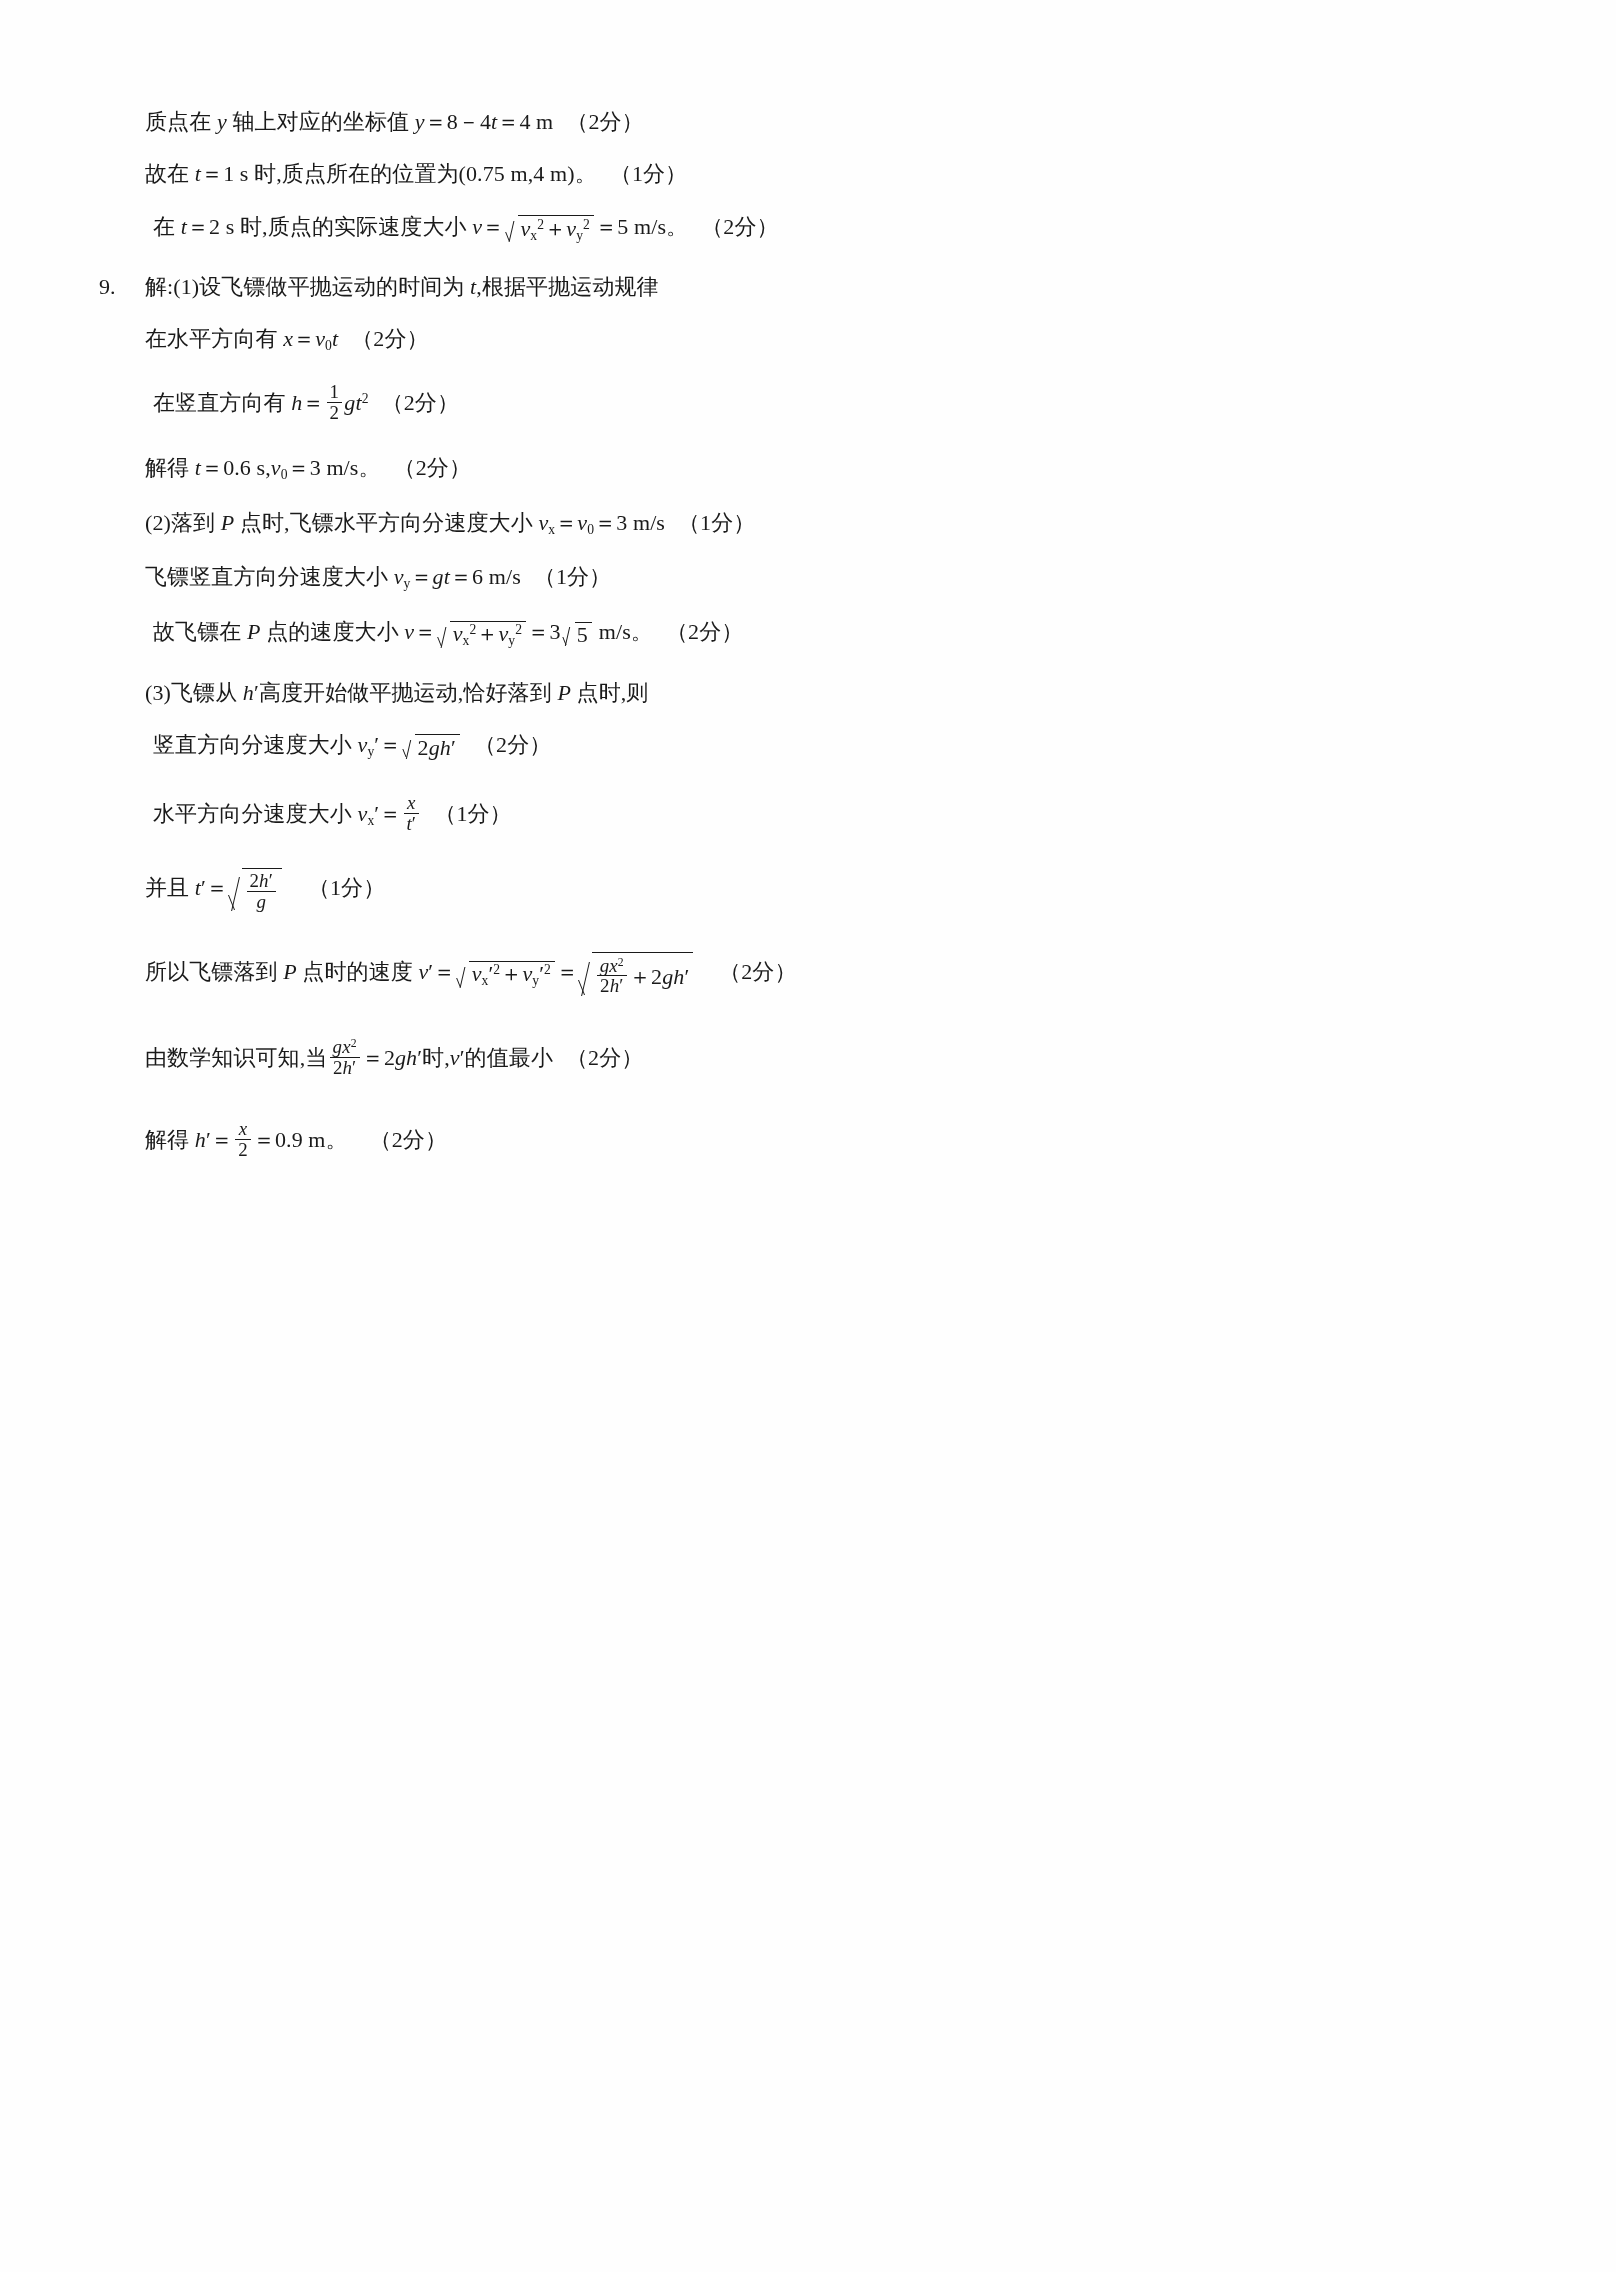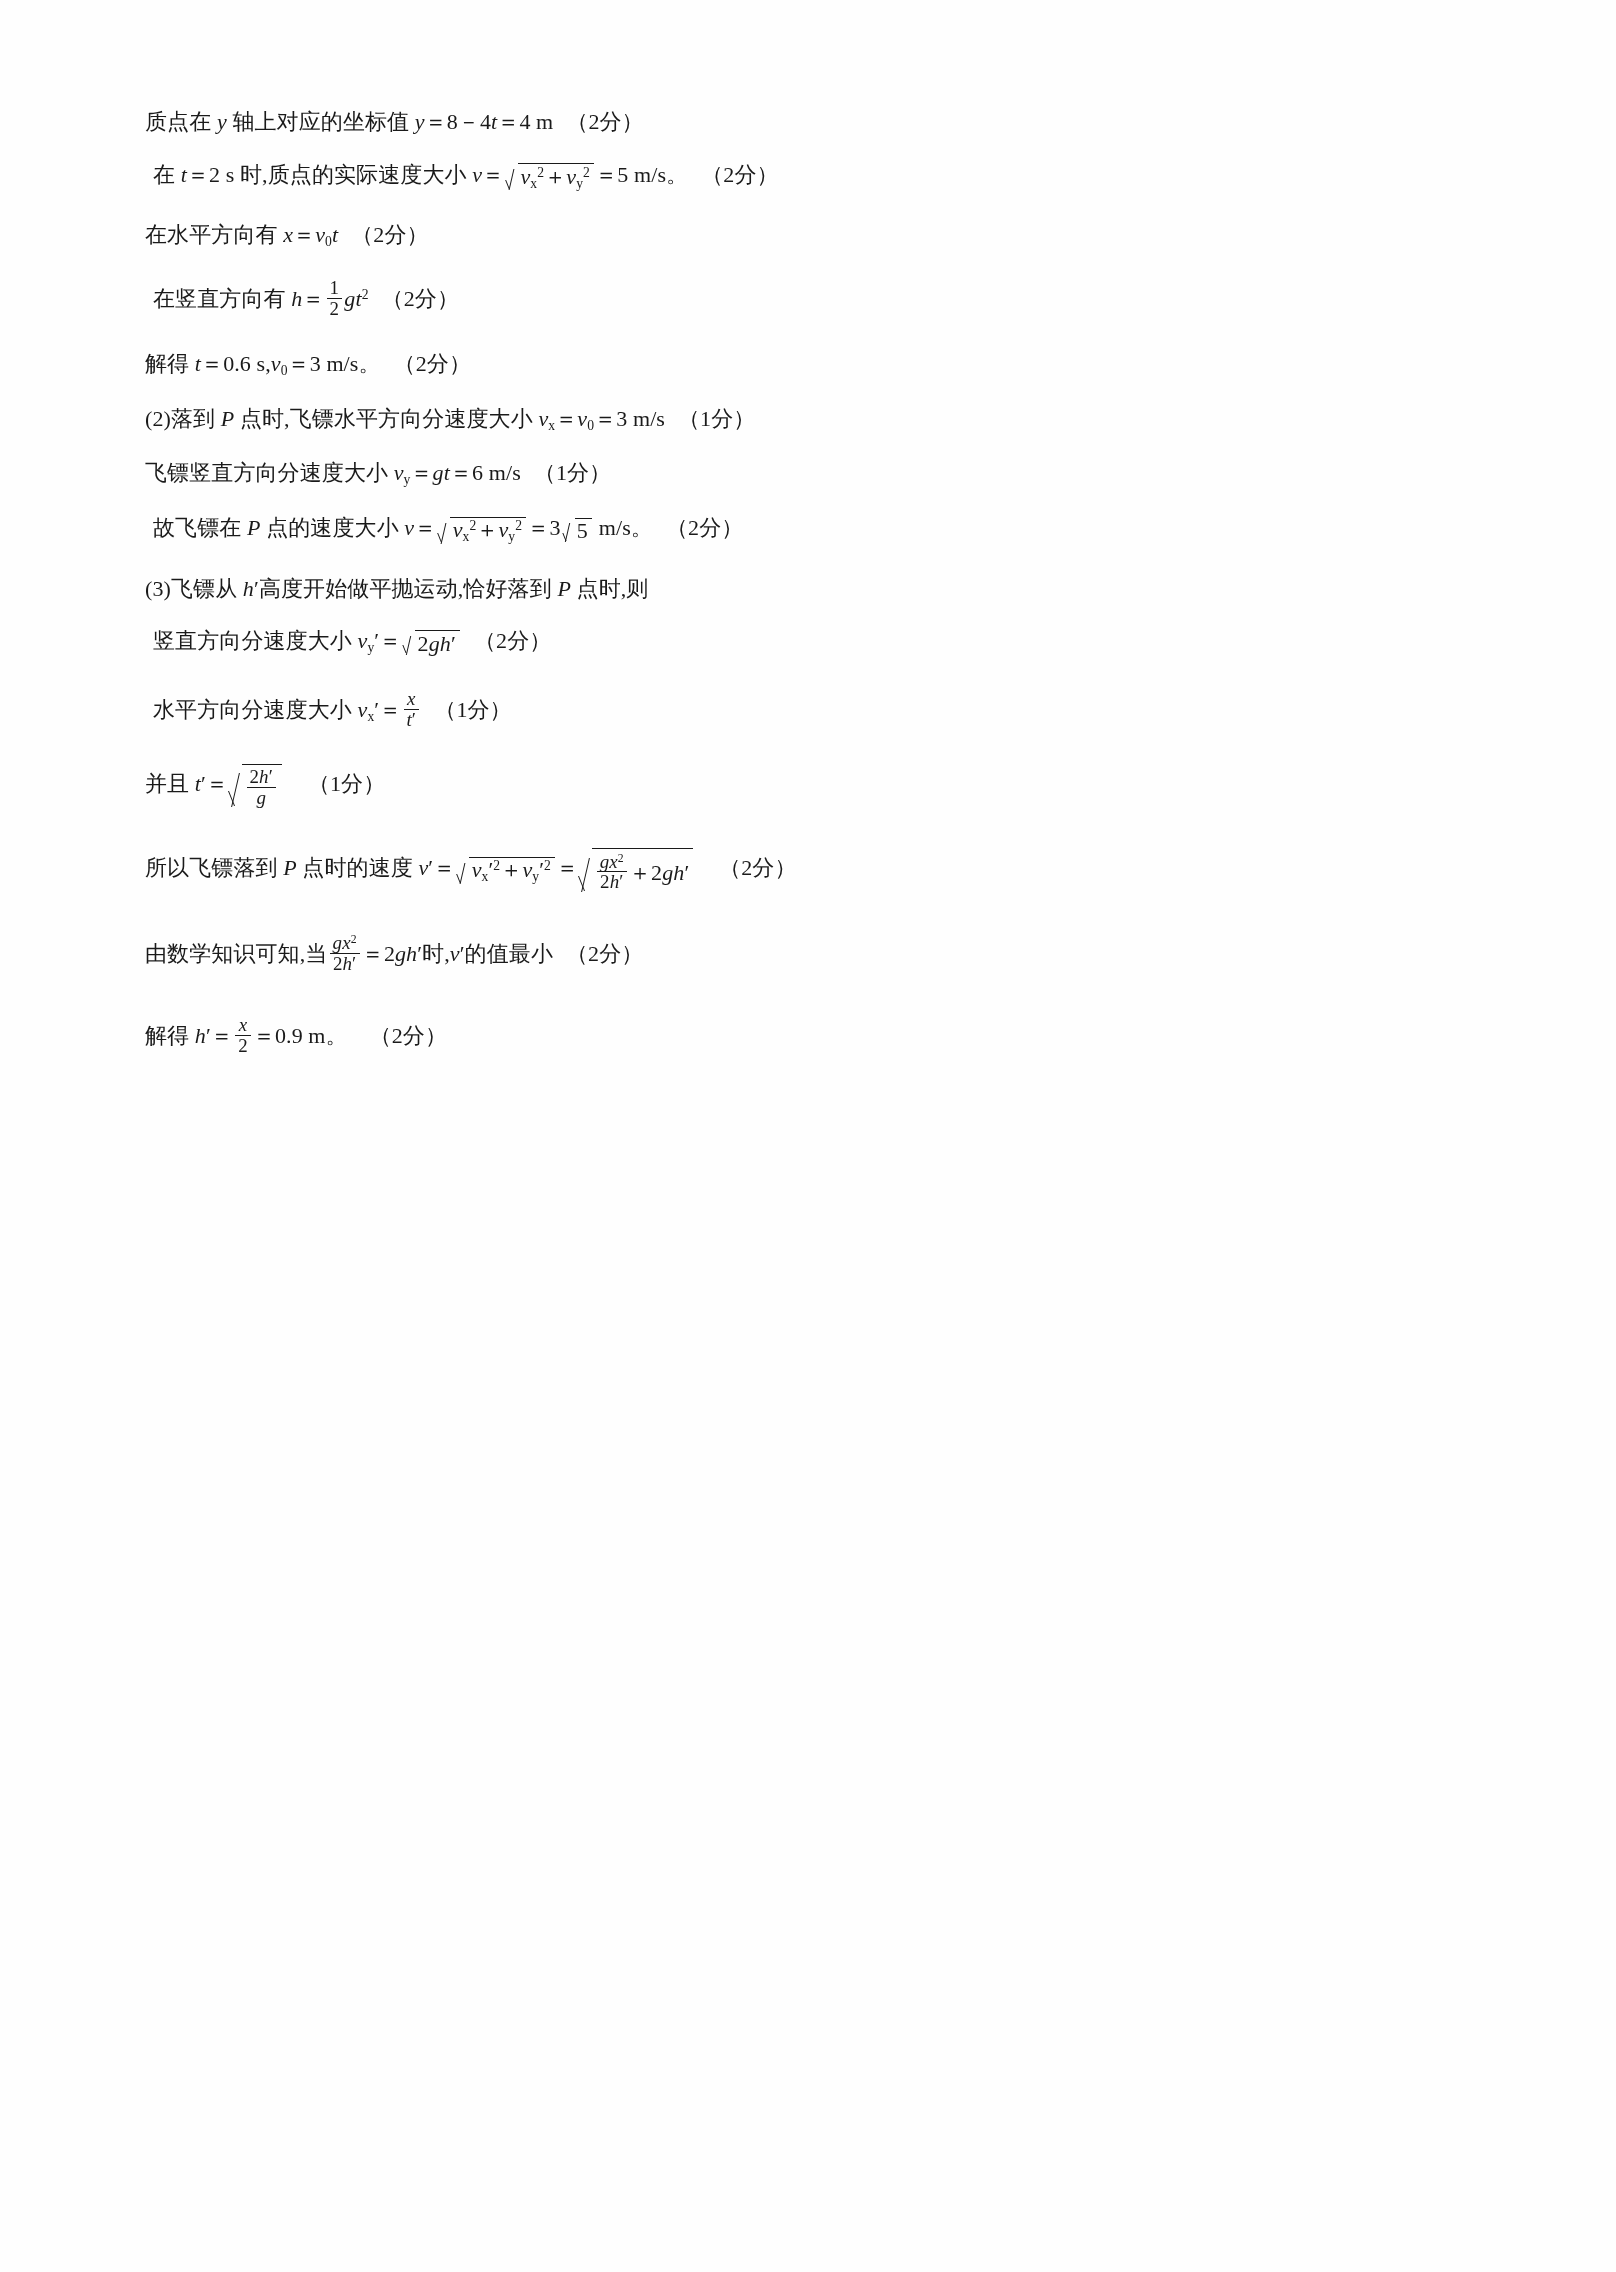--- a/index.html
+++ b/index.html
@@ -114,28 +114,35 @@
 
 <div class="page">
 
   <div class="content">
 
     <div class="line hang">
       <span>质点在 <i class="v">y</i> 轴上对应的坐标值 <i class="v">y</i>＝8－4<i class="v">t</i>＝4 m</span>
       <span class="score">（2分）</span>
     </div>
 
+    <div class="line hang">
+      <span>故在 <i class="v">t</i>＝1 s 时,质点所在的位置为(0.75 m,4 m)。</span>
+      <span class="score">（1分）</span>
+    </div>
 
 
 
     <div class="line tall hang">
       <span>在 <i class="v">t</i>＝2 s 时,质点的实际速度大小 <i class="v">v</i>＝<span class="sqrt"><span class="radicand"><i class="v">v</i><sub>x</sub><sup>2</sup>＋<i class="v">v</i><sub>y</sub><sup>2</sup></span></span>＝5 m/s。</span>
       <span class="score">（2分）</span>
     </div>
 
+    <div class="line" style="margin-left:-46px;">
+      <span class="num-label">9.</span><span>解:(1)设飞镖做平抛运动的时间为 <i class="v">t</i>,根据平抛运动规律</span>
+    </div>
 
     <div class="line hang">
       <span>在水平方向有 <i class="v">x</i>＝<i class="v">v</i><sub>0</sub><i class="v">t</i></span>
       <span class="score">（2分）</span>
     </div>
 
     <div class="line tall hang">
       <span>在竖直方向有 <i class="v">h</i>＝<span class="frac"><span class="num">1</span><span class="den">2</span></span><i class="v">gt</i><sup>2</sup></span>
       <span class="score">（2分）</span>
     </div>

